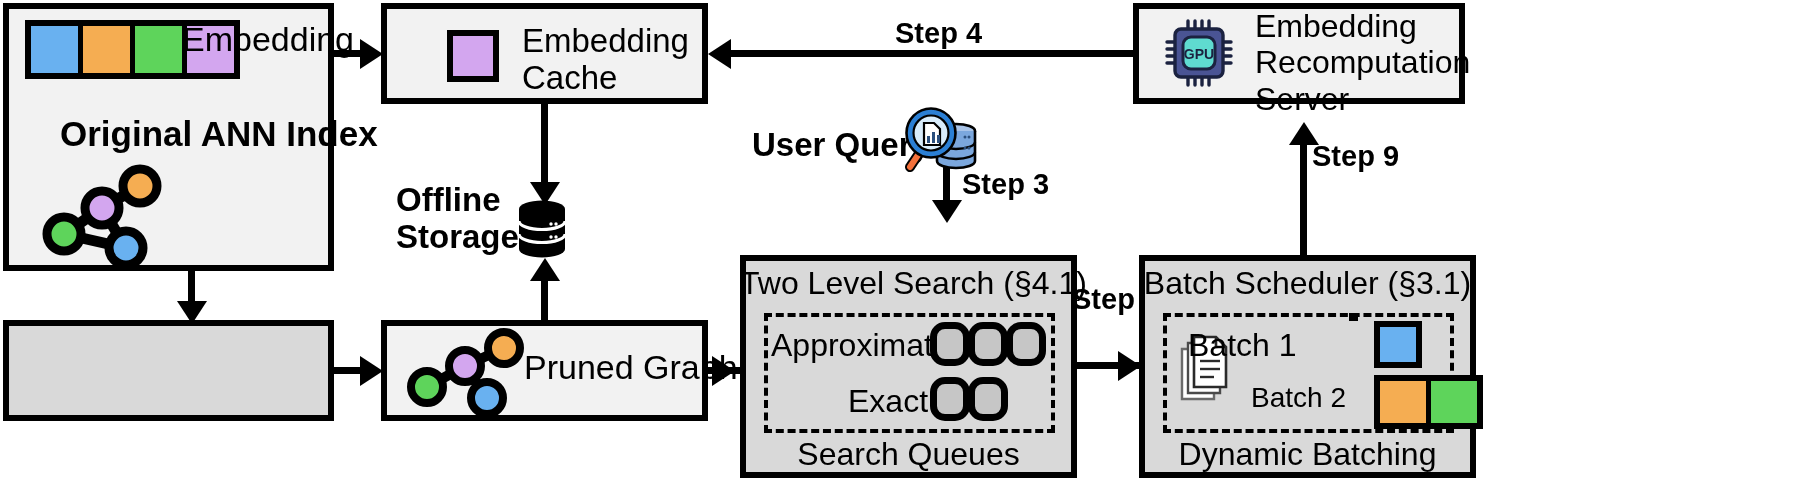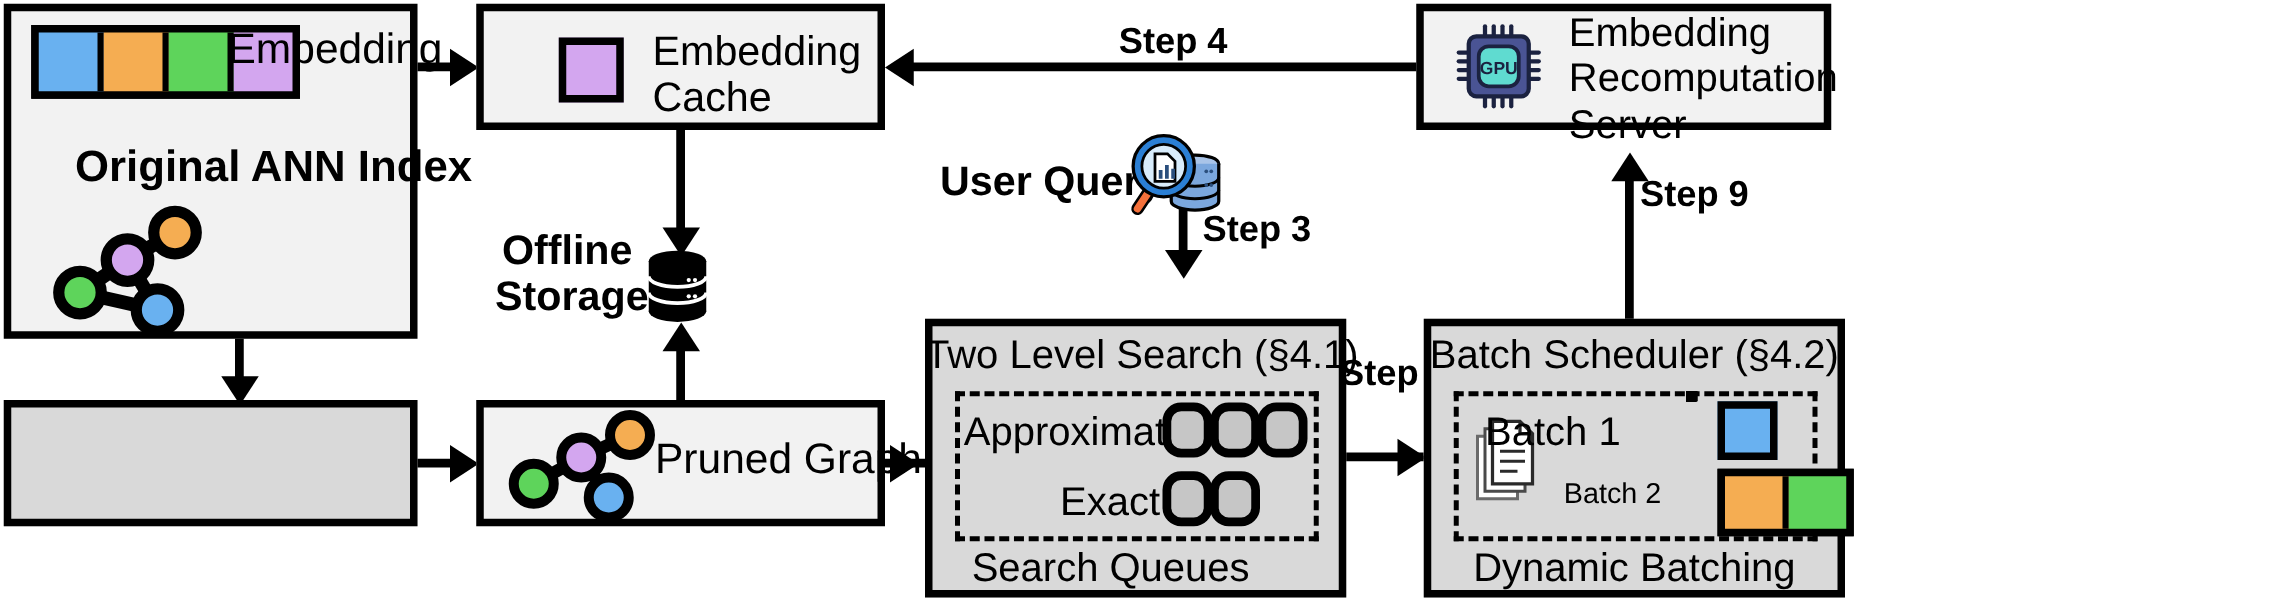--- a/index.html
+++ b/index.html
@@ -74,21 +74,21 @@
   <div class="arw r" style="left:360px;top:39px;"></div>
 
   <div class="box" style="left:381px;top:3px;width:327px;height:101px;"></div>
   <div class="swatch" style="left:447px;top:30px;width:52px;height:52px;background:#d3a6ef;"></div>
   <div class="lbl" style="left:522px;top:23px;font-size:33px;">Embedding
 Cache</div>
 
   <div class="ln vln" style="left:541px;top:104px;height:86px;"></div>
   <div class="arw d" style="left:530px;top:182px;"></div>
 
-  <div class="lbl" style="left:396px;top:182px;font-size:33px;font-weight:bold;text-align:right;width:110px;">Offline
+  <div class="lbl" style="left:396px;top:182px;font-size:33px;font-weight:bold;text-align:left;width:110px;">Offline
 Storage</div>
 
   <svg style="position:absolute;left:518px;top:200px;" width="48" height="58" viewBox="0 0 48 58">
     <ellipse cx="24" cy="9" rx="23" ry="8.5" fill="#000"></ellipse>
     <rect x="1" y="9" width="46" height="40" fill="#000"></rect>
     <ellipse cx="24" cy="49" rx="23" ry="8.5" fill="#000"></ellipse>
     <path d="M1 21 a23 8.5 0 0 0 46 0" fill="none" stroke="#fff" stroke-width="3"></path>
     <path d="M1 34 a23 8.5 0 0 0 46 0" fill="none" stroke="#fff" stroke-width="3"></path>
     <circle cx="33" cy="24" r="1.7" fill="#fff"></circle>
     <circle cx="38" cy="24" r="1.7" fill="#fff"></circle>
@@ -159,28 +159,28 @@
 
   <div class="lbl" style="left:771px;top:328px;font-size:32px;">Approximate</div>
   <div class="chip" style="left:930px;top:322px;width:40px;height:44px;"></div>
   <div class="chip" style="left:968px;top:322px;width:40px;height:44px;"></div>
   <div class="chip" style="left:1006px;top:322px;width:40px;height:44px;"></div>
 
   <div class="lbl" style="left:848px;top:384px;font-size:32px;text-align:center;">Exact</div>
   <div class="chip" style="left:930px;top:377px;width:40px;height:44px;"></div>
   <div class="chip" style="left:968px;top:377px;width:40px;height:44px;"></div>
 
-  <div class="lbl" style="left:720px;top:437px;width:337px;font-size:32px;text-align:center;">Search Queues</div>
+  <div class="lbl" style="left:740px;top:437px;width:337px;font-size:32px;text-align:center;">Search Queues</div>
 
   <div class="ln hln" style="left:1077px;top:362px;width:62px;"></div>
   <div class="arw r" style="left:1118px;top:351px;"></div>
   <div class="lbl bold" style="left:1072px;top:283px;font-size:29px;">Step 2</div>
 
   <div class="box gray" style="left:1139px;top:255px;width:337px;height:223px;"></div>
-  <div class="lbl" style="left:1139px;top:266px;width:337px;font-size:32px;text-align:center;">Batch Scheduler (§4.2)</div>
+  <div class="lbl" style="left:1139px;top:266px;width:337px;font-size:32px;text-align:center;">Batch Scheduler (§3.1)</div>
 
   <div class="dash" style="left:1349px;top:313px;width:0;height:0;"></div>
   <div class="dash" style="left:1350px;top:313px;width:0;height:0;"></div>
   <div class="dash" style="left:1349px;top:313px;width:0;height:0;"></div>
   <div class="dash" style="left:1349px;top:313px;width:0;height:0;"></div>
   <div class="dash" style="left:1349px;top:313px;width:0;height:0;"></div>
   <div class="dash" style="left:1349px;top:313px;width:0;height:0;"></div>
   <div class="dash" style="left:1349px;top:313px;width:0;height:0;"></div>
   <div class="dash" style="left:1349px;top:313px;width:0;height:0;"></div>
   <div class="dash" style="left:1349px;top:313px;width:0;height:0;"></div>
@@ -194,21 +194,21 @@
     <path d="M16 2 h22 l10 10 v40 h-32 z" fill="#fff" stroke="#2a2a2a" stroke-width="2.6"></path>
     <path d="M38 2 v10 h10" fill="none" stroke="#2a2a2a" stroke-width="2.6"></path>
     <line x1="22" y1="26" x2="42" y2="26" stroke="#2a2a2a" stroke-width="2.4"></line>
     <line x1="22" y1="34" x2="42" y2="34" stroke="#2a2a2a" stroke-width="2.4"></line>
     <line x1="22" y1="42" x2="36" y2="42" stroke="#2a2a2a" stroke-width="2.4"></line>
   </svg>
 
   <div class="lbl" style="left:1188px;top:328px;font-size:32px;">Batch 1</div>
   <div class="swatch" style="left:1374px;top:321px;width:48px;height:47px;background:#69b1f0;"></div>
 
-  <div class="lbl" style="left:1251px;top:382px;font-size:23px;">Batch 2</div>
+  <div class="lbl" style="left:1251px;top:382px;font-size:28px;">Batch 2</div>
   <div class="swpair" style="left:1374px;top:375px;">
     <div class="cell" style="background:#f5ad52;"></div>
     <div class="cell" style="background:#5ed45b;"></div>
   </div>
 
   <div class="lbl" style="left:1139px;top:437px;width:337px;font-size:32px;text-align:center;">Dynamic Batching</div>
 
   <div class="ln vln" style="left:1300px;top:132px;height:123px;"></div>
   <div class="arw u" style="left:1289px;top:122px;"></div>
   <div class="lbl bold" style="left:1312px;top:140px;font-size:29px;">Step 9</div>

